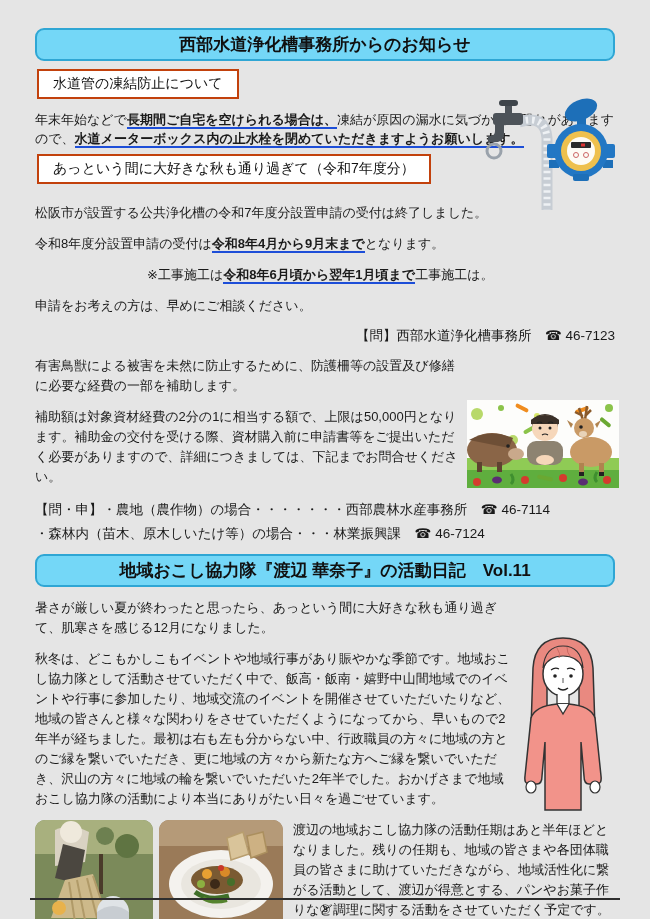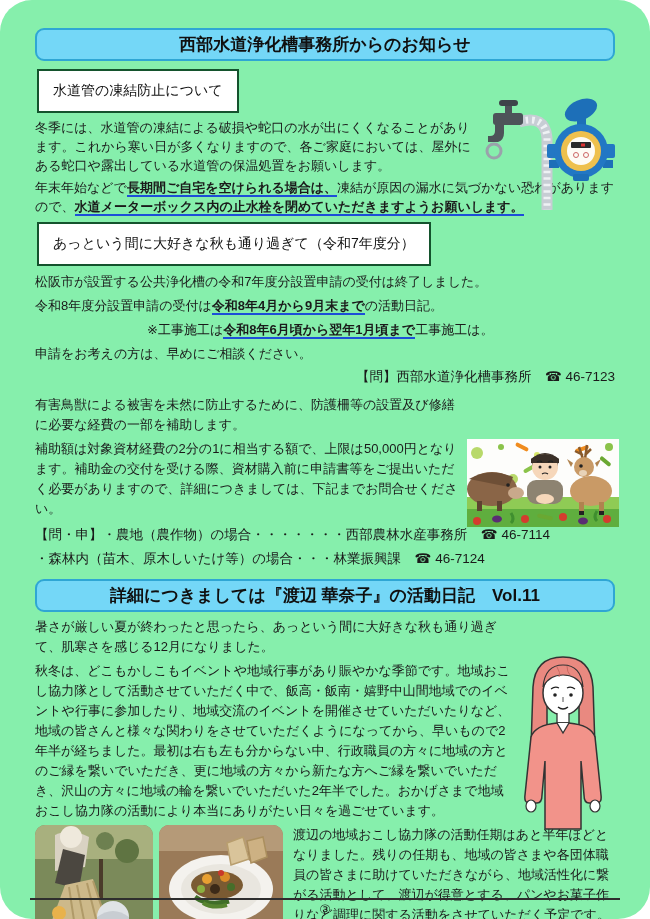--- a/index.html
+++ b/index.html
@@ -1,24 +1,24 @@
 <!DOCTYPE html>
 <html><head>
 <meta charset="utf-8">
 <style>
   html,body{margin:0;padding:0;background:#fff;}
-  .page{position:relative;width:650px;height:919px;background:#86efac;overflow:hidden;
-        font-family:"Liberation Sans","DejaVu Sans",sans-serif;color:#1a1a1a;border-radius:32px;}
+  .page{position:relative;width:650px;height:919px;background:#e5e5e5;overflow:hidden;
+        font-family:"Liberation Sans","DejaVu Sans",sans-serif;color:#1a1a1a;}
   .inner{position:absolute;left:35px;top:28px;width:580px;}
   .banner{background:#74d7f7;border:2px solid #2fa6d4;border-radius:9px;text-align:center;
           font-size:17px;font-weight:bold;color:#101010;padding:3px 0;margin:0 0 5px 0;}
-  .subbox{display:inline-block;border:2px solid #14532d;background:#fff;padding:11px 14px;
-          font-size:14px;color:#101010;margin:3px 0 2px 2px;}
+  .subbox{display:inline-block;border:2px solid #c2410c;background:#fff;padding:4px 14px;
+          font-size:14px;color:#101010;margin:3px 0 8px 2px;}
   .t{font-size:13px;line-height:19px;color:#1a1a1a;margin:3px 0;}
-  .t15{font-size:13px;line-height:20px;margin:4px 0;}
+  .t15{font-size:13px;line-height:20px;margin:11px 0;}
   .narrow{width:448px;}
   .bu{font-weight:bold;border-bottom:2px solid #1d4ed8;}
   .indent{margin-left:112px;}
   .right{text-align:right;font-size:13.5px;margin:4px 0 9px 0;}
   .contact-line{text-align:left;font-size:13.5px;line-height:24px;margin:0;}
   .sec{position:relative;}
   .art-topright{position:absolute;right:-2px;top:30px;width:132px;height:118px;}
   .art-wild{position:absolute;right:-4px;top:44px;width:152px;height:88px;}
   .art-woman{position:absolute;right:2px;top:34px;width:100px;height:182px;}
   .diary-text{width:478px;}
@@ -65,29 +65,28 @@
           <rect x="86" y="46" width="20" height="6" rx="1" fill="#2b2b2b"></rect>
           <rect x="96" y="47.5" width="4" height="3" fill="#d33"></rect>
           <circle cx="91" cy="59" r="2.5" fill="none" stroke="#c66" stroke-width="1"></circle>
           <circle cx="101" cy="59" r="2.5" fill="none" stroke="#c66" stroke-width="1"></circle>
           <rect x="88" y="78" width="16" height="7" rx="2" fill="#1d6fb8"></rect>
         </svg>
       </div>
 
       <div class="subbox">水道管の凍結防止について</div>
 
-      <p class="t narrow">冬季には、水道管の凍結による破損や蛇口の水が出にくくなることがあります。これから寒い日が多くなりますので、各ご家庭においては、屋外にある蛇口や露出している水道管の保温処置をお願いします。</p>
 
       <p class="t"><span>年末年始などで</span><span class="bu">長期間ご自宅を空けられる場合は、</span><span>凍結が原因の漏水に気づかない恐れがありますので、</span><span class="bu">水道メーターボックス内の止水栓を閉めていただきますようお願いします。</span></p>
 
 
       <div class="subbox">あっという間に大好きな秋も通り過ぎて（令和7年度分）</div>
 
       <p class="t15">松阪市が設置する公共浄化槽の令和7年度分設置申請の受付は終了しました。</p>
-      <p class="t15"><span>令和8年度分設置申請の受付は</span><span class="bu">令和8年4月から9月末まで</span><span>の活動日記。</span></p>
+      <p class="t15"><span>令和8年度分設置申請の受付は</span><span class="bu">令和8年4月から9月末まで</span><span>となります。</span></p>
       <p class="t15 indent"><span>※工事施工は</span><span class="bu">令和8年6月頃から翌年1月頃まで</span><span>工事施工は。</span></p>
       <p class="t15">申請をお考えの方は、早めにご相談ください。</p>
       <p class="right">【問】西部水道浄化槽事務所　☎ 46-7123</p>
     </div>
 
 
     <div class="sec">
       <div class="art-wild">
         <svg width="152" height="88" viewBox="0 0 152 88">
           <rect x="0" y="0" width="152" height="88" fill="#fdfdfb"></rect>
@@ -144,21 +143,21 @@
         </svg>
       </div>
 
       <p class="t15 narrow" style="width:432px">有害鳥獣による被害を未然に防止するために、防護柵等の設置及び修繕に必要な経費の一部を補助します。</p>
       <p class="t15 narrow" style="width:432px">補助額は対象資材経費の2分の1に相当する額で、上限は50,000円となります。補助金の交付を受ける際、資材購入前に申請書等をご提出いただく必要がありますので、詳細につきましては、下記までお問合せください。</p>
 
       <p class="contact-line">【問・申】・農地（農作物）の場合・・・・・・・西部農林水産事務所　☎ 46-7114</p>
       <p class="contact-line">・森林内（苗木、原木しいたけ等）の場合・・・林業振興課　☎ 46-7124</p>
     </div>
 
-    <div class="banner" style="margin-top:8px">詳細につきましては『渡辺 華奈子』の活動日記　Vol.11</div>
+    <div class="banner" style="margin-top:8px">地域おこし協力隊『渡辺 華奈子』の活動日記　Vol.11</div>
 
     <div class="sec">
       <div class="art-woman">
         <svg width="100" height="182" viewBox="0 0 100 182">
 
           <path d="M50 6 q-28 0 -30 30 l-2 60 q0 8 8 8 l8 0 0 -56 32 0 0 56 8 0 q8 0 8 -8 l-2 -60 q-2 -30 -30 -30 z" fill="#e98980" stroke="#333" stroke-width="1.5"></path>
 
           <ellipse cx="50" cy="42" rx="20" ry="22" fill="#fff" stroke="#333" stroke-width="1.5"></ellipse>
 
           <path d="M30 36 q2 -22 20 -22 q18 0 20 22 q-6 -12 -20 -12 q-14 0 -20 12 z" fill="#e98980" stroke="#333" stroke-width="1.2"></path>

